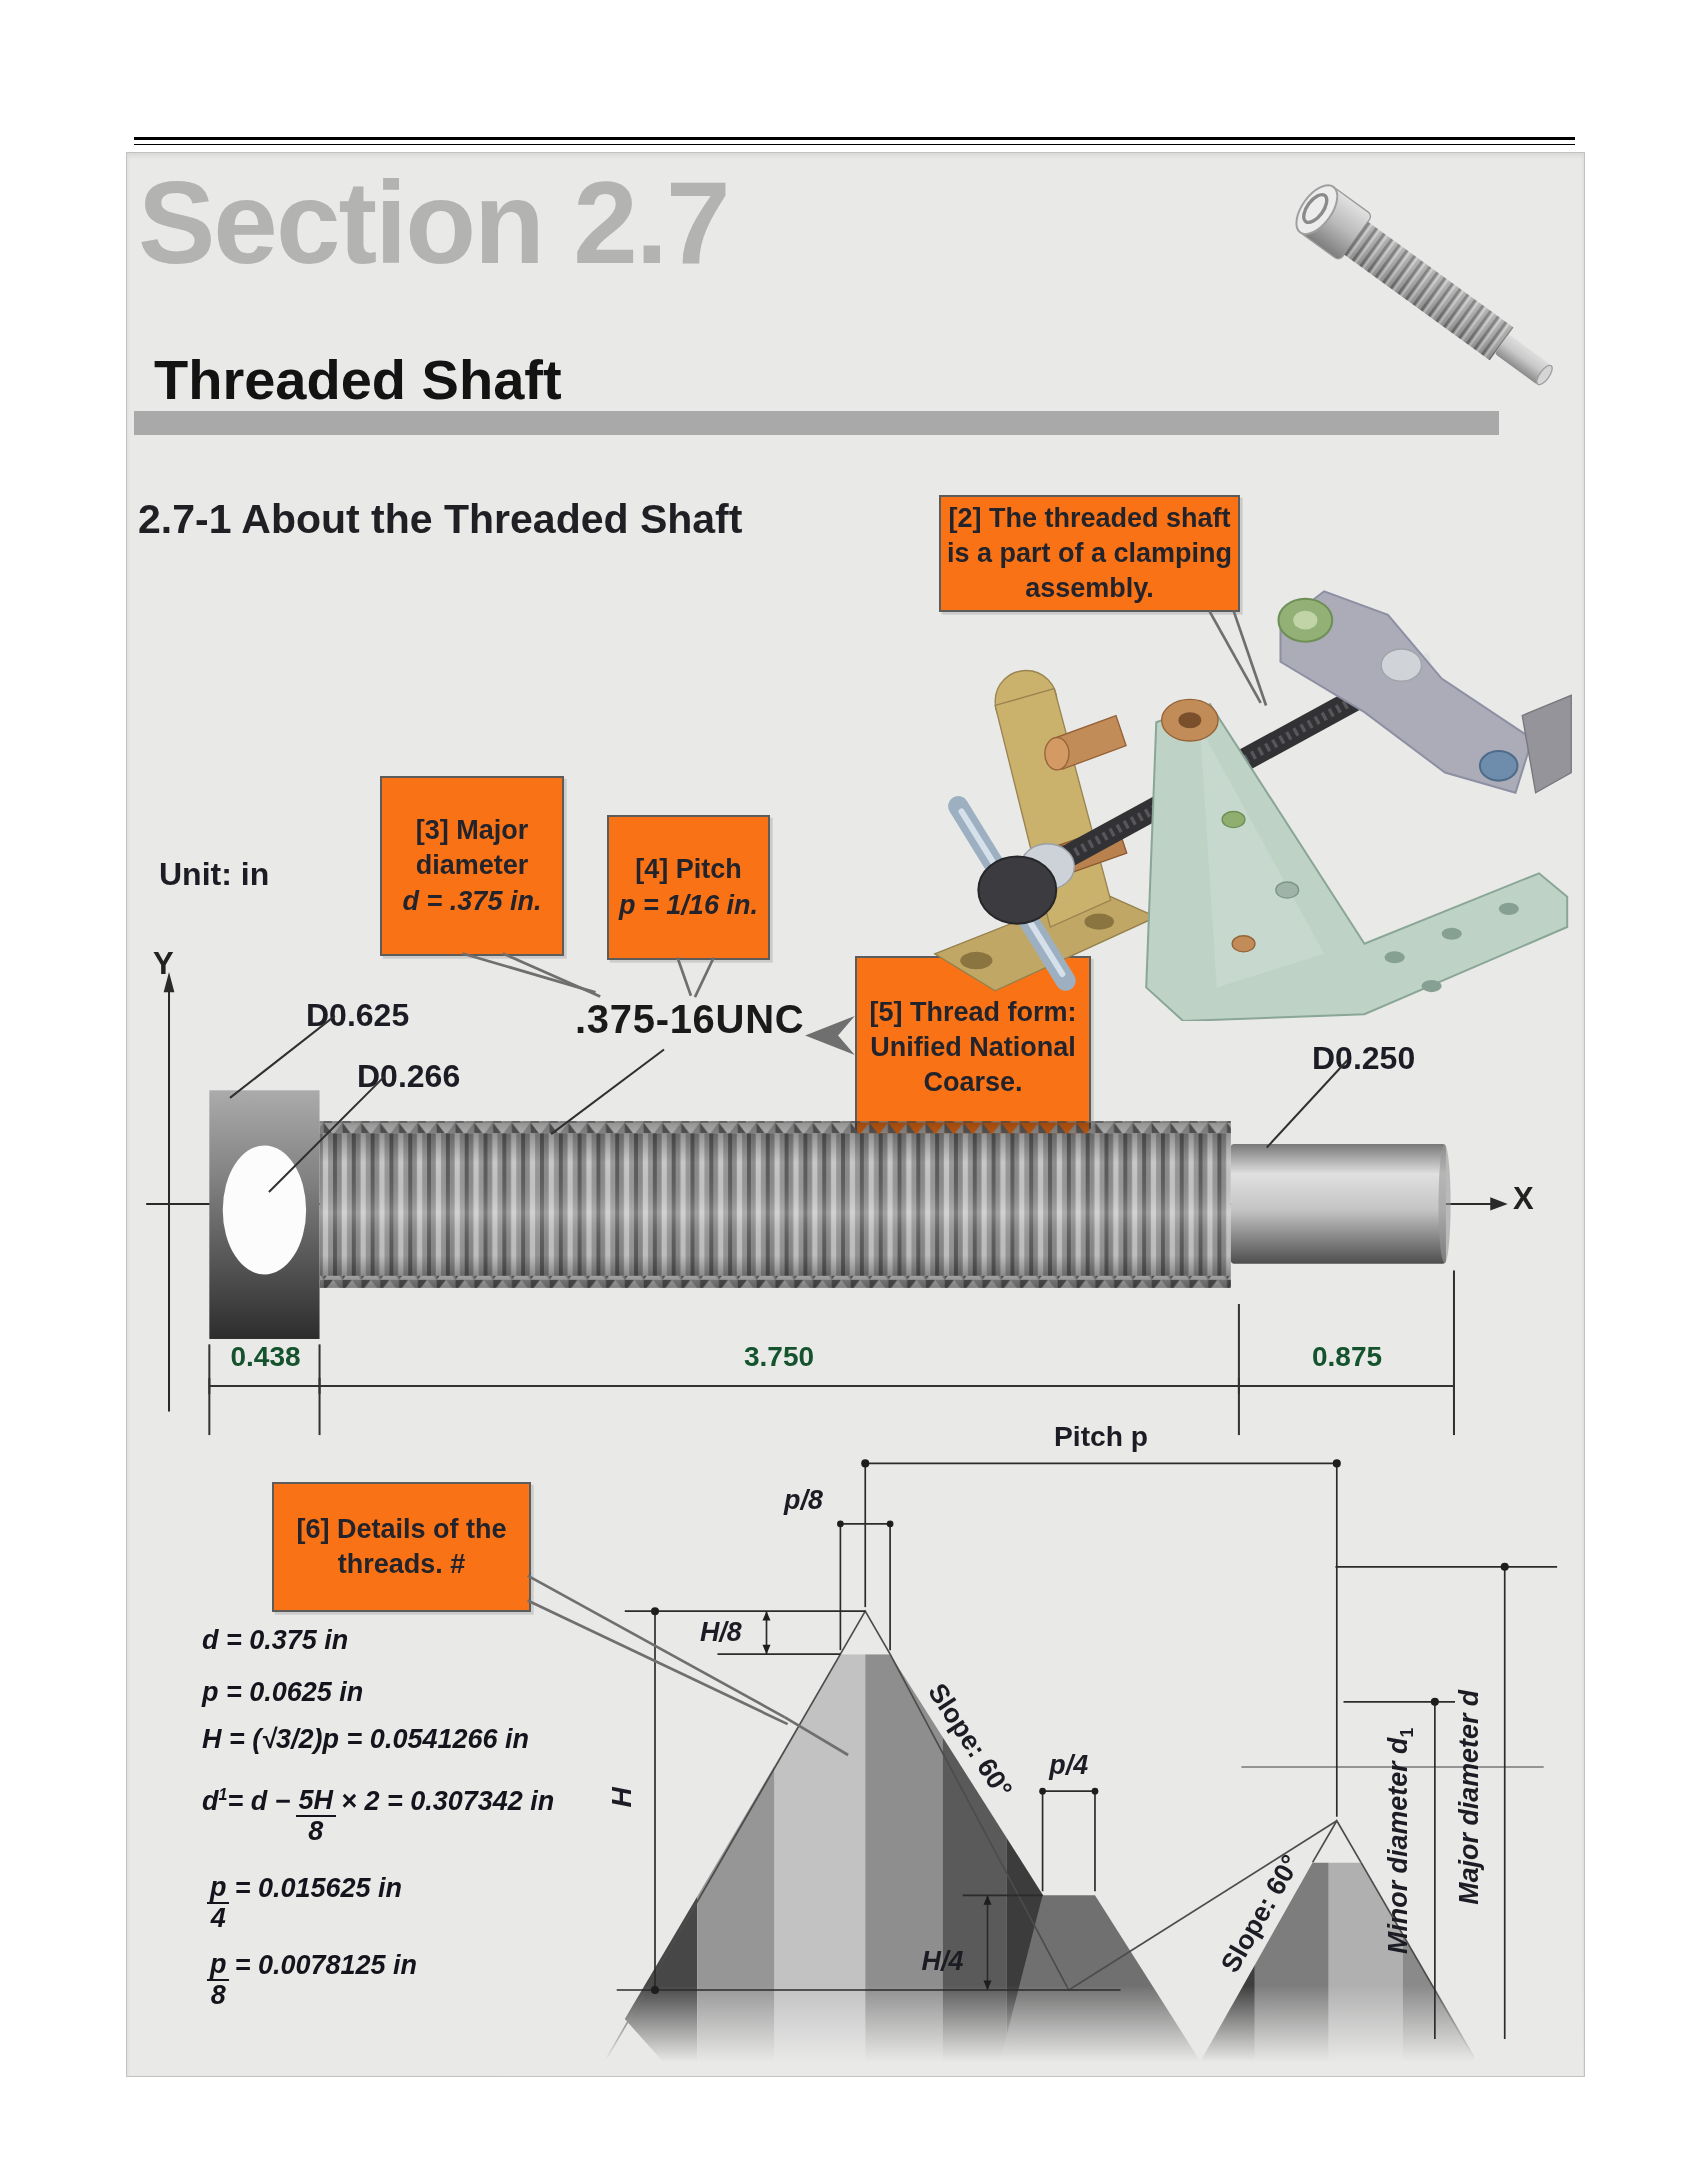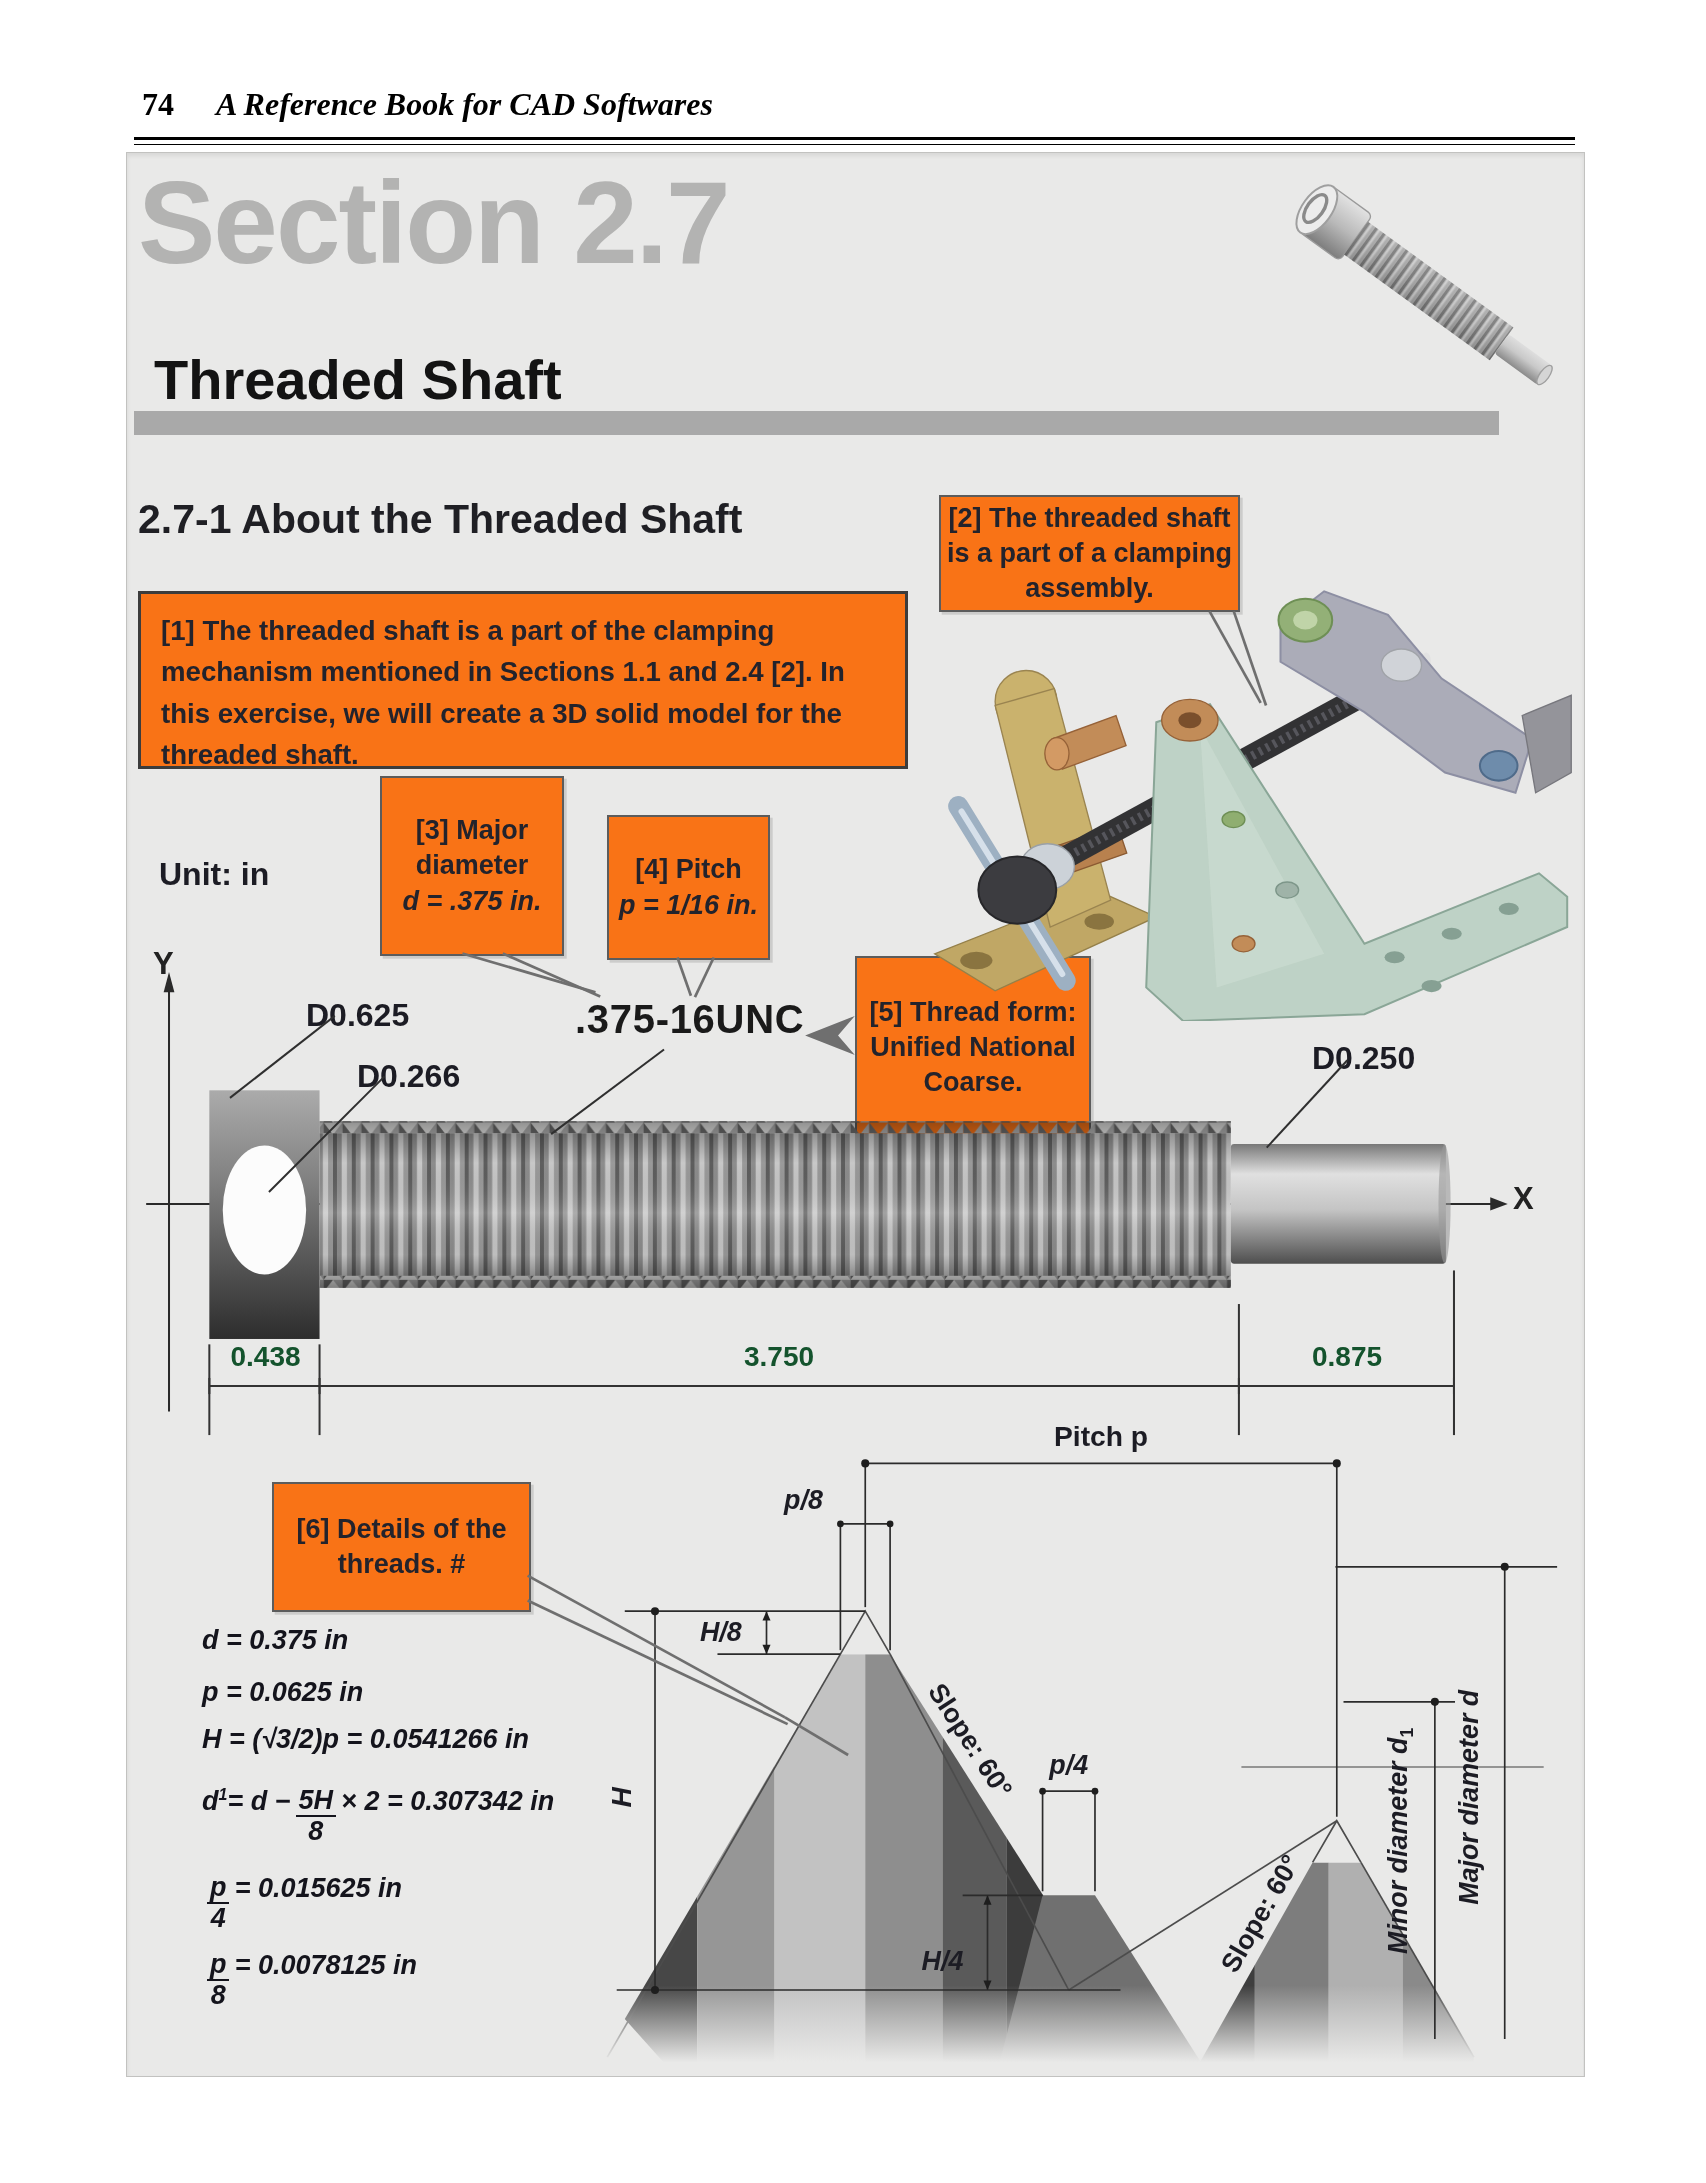--- a/index.html
+++ b/index.html
@@ -44,23 +44,20 @@
   svg{position:absolute;}
   svg text{font-family:"Liberation Sans",sans-serif;fill:#1c1c24;font-weight:600;}
   .it{font-style:italic;}
   .ovl{pointer-events:none;}
 </style>
 </head>
 <body>
 
 <div class="page">
 
-  <div class="hdr">
-    <span>74</span><span class="booktitle">A Reference Book for CAD Softwares</span>
-  </div>
   <div class="rule1"></div>
   <div class="rule2"></div>
 
   <div class="content"></div>
 
   <h1 class="bigtitle">Section 2.7</h1>
   <h2 class="subtitle">Threaded Shaft</h2>
   <div class="graybar"></div>
   <h3 class="heading">2.7-1  About the Threaded Shaft</h3>
 
@@ -86,23 +83,20 @@
       <rect x="10" y="-42" width="74" height="84" rx="8" fill="url(#gScrHead)" stroke="#9a9a9a" stroke-width="2"></rect>
       <ellipse cx="12" cy="0" rx="22" ry="42" fill="#ececec" stroke="#9f9f9f" stroke-width="3"></ellipse>
       <ellipse cx="9" cy="0" rx="12" ry="24" fill="none" stroke="#8a8a8a" stroke-width="5"></ellipse>
       <rect x="84" y="-30" width="268" height="60" fill="url(#pScrThr)"></rect>
       <rect x="84" y="-30" width="268" height="60" fill="url(#gScrHead)" opacity="0.35"></rect>
       <rect x="352" y="-18" width="80" height="36" rx="5" fill="url(#gTip)"></rect>
       <ellipse cx="431" cy="0" rx="7" ry="17" fill="#d5d5d5" stroke="#9f9f9f" stroke-width="2"></ellipse>
     </g>
   </svg>
 
-  <div class="callout c1">
-    <span>[1] The threaded shaft is a part of the clamping mechanism mentioned in Sections 1.1 and 2.4 [2].  In this exercise, we will create a 3D solid model for the threaded shaft.</span>
-  </div>
   <div class="callout c2">
     <span>[2] The threaded shaft</span>
     <span>is a part of a clamping</span>
     <span>assembly.</span>
   </div>
   <div class="callout c3">
     <span>[3] Major</span>
     <span>diameter</span>
     <span class="it">d = .375 in.</span>
   </div>

